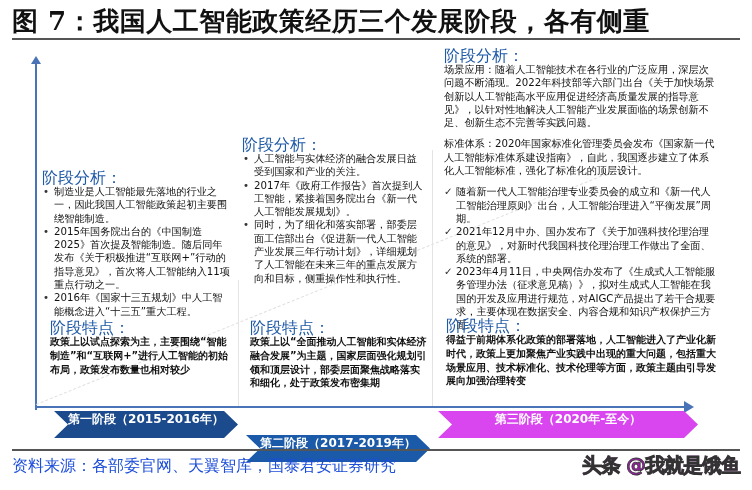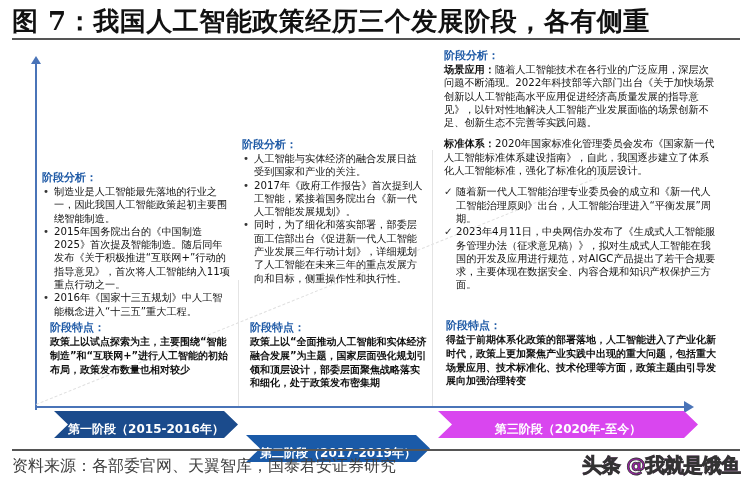--- a/index.html
+++ b/index.html
@@ -20,36 +20,36 @@
   .x-axis { position: absolute; left: 35px; top: 406px; width: 652px; height: 2px; background: #4a74b8; }
   .x-arrow { position: absolute; left: 684px; top: 401px; width: 0; height: 0;
     border-top: 6px solid transparent; border-bottom: 6px solid transparent; border-left: 10px solid #4a74b8; }
 
   .trend { position: absolute; left: 36px; top: 404px; width: 650px; border-top: 1.5px dashed #dcdcdc;
     transform-origin: left center; transform: rotate(-22deg); opacity: 0.9; }
 
   .divider { position: absolute; width: 1px; background: #e4e4e4; }
 
   .block { position: absolute; font-size: 10.2px; line-height: 13.3px; }
-  .block .head { color: #1f5aa6; font-weight: bold; font-size: 11px; line-height: 15px; }
+  .block .head { color: #1f5aa6; font-weight: normal; font-size: 16px; line-height: 15px; }
   .block ul { list-style: none; }
   .block li { position: relative; padding-left: 12px; }
   .block li::before { content: "•"; position: absolute; left: 1px; top: 0; color: #333; }
   .block li.check::before { content: "✓"; left: 0; }
-  .block .sub { font-weight: bold; }
+  .block .sub { font-weight: normal; }
   .block .para { margin-bottom: 8px; }
   .feature { font-weight: bold; font-size: 10px; line-height: 13.8px; }
 
   .stage { position: absolute; top: 411px; height: 27px; color: #fff; font-weight: bold; font-size: 12px;
-    display: flex; align-items: flex-end; justify-content: center;
+    display: flex; align-items: flex-start; justify-content: center;
     clip-path: polygon(0 0, calc(100% - 14px) 0, 100% 50%, calc(100% - 14px) 100%, 0 100%, 14px 50%); }
 
   .source-rule { position: absolute; left: 12px; top: 449px; width: 728px; height: 2px; background: #555; }
   .source { position: absolute; left: 12px; top: 456px;
-    font-family: "DejaVu Serif", "Liberation Serif", serif; font-size: 16px; color: #404040; }
+    font-family: "DejaVu Serif", "Liberation Serif", serif; font-size: 16px; color: #1d4ed8; }
   .watermark { position: absolute; left: 582px; top: 452px; font-size: 20px; color: #a21caf;
     -webkit-text-stroke: 0.8px #333; font-weight: bold; letter-spacing: -1px; }
 </style>
 </head>
 <body>
 
 <div class="title">图 7：我国人工智能政策经历三个发展阶段，各有侧重</div>
 <div class="title-rule"></div>
 
 <div class="y-axis"></div>
@@ -87,20 +87,21 @@
 <div class="block" style="left:444px; top:48px; width:272px;">
   <div class="head">阶段分析：</div>
   <div class="para">
     <span class="sub">场景应用：</span><span>随着人工智能技术在各行业的广泛应用，深层次问题不断涌现。2022年科技部等六部门出台《关于加快场景创新以人工智能高水平应用促进经济高质量发展的指导意见》，以针对性地解决人工智能产业发展面临的场景创新不足、创新生态不完善等实践问题。</span>
   </div>
   <div class="para">
     <span class="sub">标准体系：</span><span>2020年国家标准化管理委员会发布《国家新一代人工智能标准体系建设指南》，自此，我国逐步建立了体系化人工智能标准，强化了标准化的顶层设计。</span>
   </div>
   <ul>
     <li class="check">随着新一代人工智能治理专业委员会的成立和《新一代人工智能治理原则》出台，人工智能治理进入“平衡发展”周期。</li>
+    <li class="check">2021年12月中办、国办发布了《关于加强科技伦理治理的意见》，对新时代我国科技伦理治理工作做出了全面、系统的部署。</li>
     <li class="check">2023年4月11日，中央网信办发布了《生成式人工智能服务管理办法（征求意见稿）》，拟对生成式人工智能在我国的开发及应用进行规范，对AIGC产品提出了若干合规要求，主要体现在数据安全、内容合规和知识产权保护三方面。</li>
   </ul>
 </div>
 <div class="block" style="left:446px; top:318px; width:272px;">
   <div class="head">阶段特点：</div>
   <div class="feature">得益于前期体系化政策的部署落地，人工智能进入了产业化新时代，政策上更加聚焦产业实践中出现的重大问题，包括重大场景应用、技术标准化、技术伦理等方面，政策主题由引导发展向加强治理转变</div>
 </div>
 
 <div class="x-axis"></div>
 <div class="x-arrow"></div>

